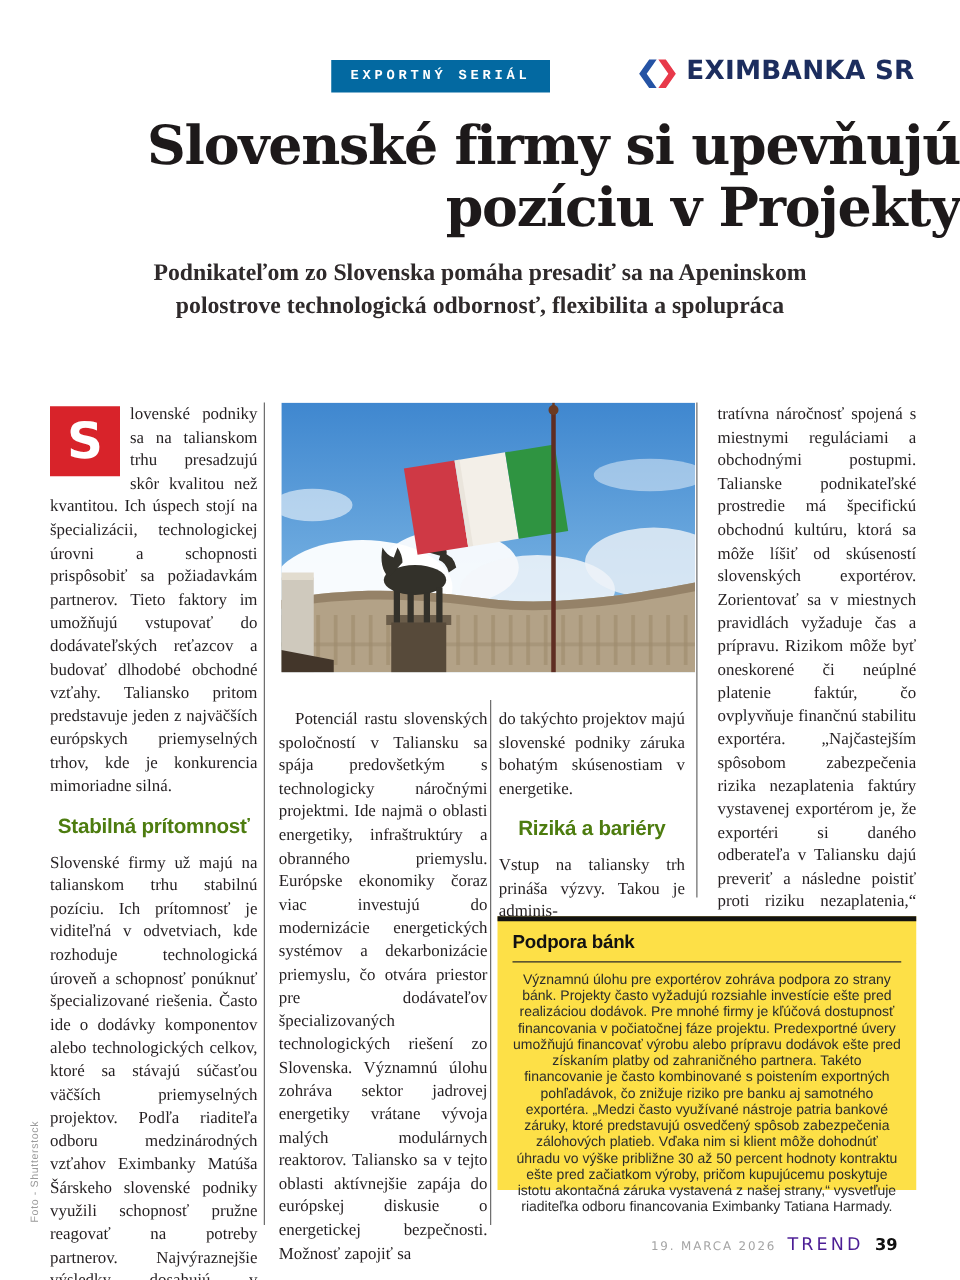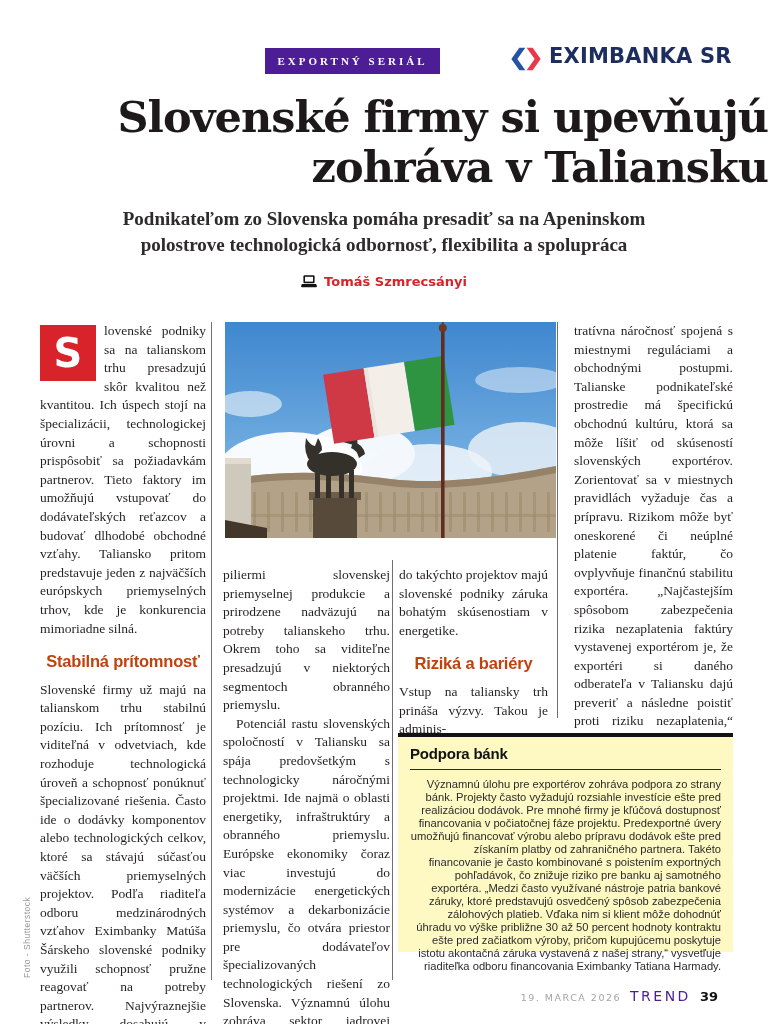--- a/index.html
+++ b/index.html
@@ -1,21 +1,21 @@
 <!DOCTYPE html>
 <html lang="sk"><head>
 <meta charset="utf-8">
 <style>
   html,body{margin:0;padding:0;background:#fff;}
   .page{position:relative;width:768px;height:1024px;background:#ffffff;overflow:hidden;
         font-family:"Liberation Serif",serif;color:#241f21;}
 
   
   .series-banner{position:absolute;left:265px;top:48px;width:175px;height:26px;
-    background:#4c1d95;color:#ffffff;font-family:Liberation Serif, serif;
+    background:#0369a1;color:#ffffff;font-family:Liberation Mono, monospace;
     font-size:11px;font-weight:bold;letter-spacing:3px;text-align:center;line-height:26px;}
   .brand{position:absolute;left:510px;top:44px;height:34px;display:flex;gap:7px;}
   .brand-name{font-family:"DejaVu Sans",sans-serif;font-weight:bold;font-size:21px;
     color:#1c2d5e;letter-spacing:0.2px;}
 
   
   .headline{position:absolute;left:0;top:92px;width:768px;text-align:right;
     font-family:"DejaVu Serif",serif;font-weight:bold;color:#1d191a;
     font-size:43px;line-height:50px;letter-spacing:-1px;margin:0;}
   .headline span{display:block;}
@@ -34,38 +34,38 @@
   .col p{margin:0;}
   .indent{text-indent:13px;}
   .col-1{left:40px;top:322px;width:166px;height:662px;}
   .col-2{left:223px;top:566px;width:167px;height:418px;}
   .col-3{left:399px;top:566px;width:149px;height:160px;}
   .col-4{left:574px;top:322px;width:159px;height:400px;}
   .dropcap{float:left;width:56px;height:56px;background:#d8232a;color:#ffffff;
     font-family:"DejaVu Sans",sans-serif;font-weight:bold;font-size:40px;line-height:56px;
     text-align:center;margin:3px 8px 12px 0;}
   .sec-head{font-family:"Liberation Sans",sans-serif;font-weight:bold;font-size:16.5px;
-    letter-spacing:-0.2px;text-align:center;color:#c2410c;margin:14px 0 10px 0;}
+    letter-spacing:-0.2px;text-align:center;color:#4d7c0f;margin:14px 0 10px 0;}
   .endmark{display:inline-block;width:12px;height:12px;background:#121212;color:#fff;
     border-radius:50%;font-family:"DejaVu Sans",sans-serif;font-weight:bold;font-size:8px;
     line-height:12px;text-align:center;margin-left:4px;vertical-align:-1px;}
 
   
   .vrule{position:absolute;width:1px;background:#6f6f6f;}
   .rule-a{left:211px;top:322px;height:658px;}
   .rule-b{left:392px;top:560px;height:420px;}
   .rule-c{left:557px;top:322px;height:396px;}
 
   
   .infobox{position:absolute;left:398px;top:733px;width:335px;height:219px;
-    background:#fef9c3;border-top:4px solid #121212;box-sizing:border-box;
+    background:#fde047;border-top:4px solid #121212;box-sizing:border-box;
     padding:8px 12px 12px 12px;font-family:"Liberation Sans",sans-serif;}
   .infobox-title{margin:0 0 7px 0;font-size:15px;font-weight:bold;color:#121212;letter-spacing:-0.2px;}
   .infobox-divider{height:1px;background:#2a2a2a;margin:0 0 8px 0;}
-  .infobox-body{margin:0;font-size:11.2px;line-height:13px;color:#2b2b2b;text-align:right;}
+  .infobox-body{margin:0;font-size:11.2px;line-height:13px;color:#2b2b2b;text-align:center;}
 
   
   .photo-credit{position:absolute;left:22px;top:978px;width:110px;
     transform:rotate(-90deg);transform-origin:0 0;
     font-family:"Liberation Sans",sans-serif;font-size:8.5px;color:#9a9a9a;letter-spacing:0.5px;}
   .footer{position:absolute;top:988px;right:50px;display:flex;align-items:baseline;gap:9px;
     font-family:"DejaVu Sans",sans-serif;}
   .footer-date{font-size:9.5px;color:#a4a4a4;letter-spacing:1.5px;}
   .footer-brand{font-size:14px;font-weight:normal;color:#4c1d95;letter-spacing:2.5px;}
   .footer-page{font-size:13px;font-weight:bold;color:#111;}
@@ -80,32 +80,24 @@
   <div class="brand">
     <svg width="32" height="30" viewBox="0 0 48 34">
       <polygon points="14,0 23,0 11,17 23,34 14,34 2,17" fill="#2553a4"></polygon>
       <polygon points="25,0 34,0 46,17 34,34 25,34 37,17" fill="#e8394a"></polygon>
     </svg>
     <span class="brand-name">EXIMBANKA SR</span>
   </div>
 
   <h1 class="headline">
     <span>Slovenské firmy si upevňujú</span>
-    <span>zohráva v Taliansku</span>
+    <span>pozíciu v Projekty</span>
   </h1>
   <div class="subheadline">Podnikateľom zo Slovenska pomáha presadiť sa na Apeninskom polostrove technologická odbornosť, flexibilita a spolupráca</div>
 
-  <div class="byline">
-    <svg width="16" height="14" viewBox="0 0 20 17">
-      <rect x="3" y="0" width="14" height="10" rx="1.5" fill="#121212"></rect>
-      <rect x="5" y="2" width="10" height="6" fill="#ffffff"></rect>
-      <path d="M1,11 L19,11 L20,14 Q20,15 18.5,15 L1.5,15 Q0,15 0,14 Z" fill="#121212"></path>
-    </svg>
-    <span class="author">Tomáš Szmrecsányi</span>
-  </div>
 
   <div class="photo">
     <svg width="331" height="216" viewBox="0 0 331 216" preserveAspectRatio="none">
       <defs>
         <linearGradient id="sky" x1="0" y1="0" x2="0" y2="1">
           <stop offset="0" stop-color="#3f87cf"></stop>
           <stop offset="1" stop-color="#8ec3ea"></stop>
         </linearGradient>
         <pattern id="colonnade-cols" width="14" height="40" patternUnits="userSpaceOnUse">
           <rect x="0" y="0" width="3" height="40" fill="#86724f"></rect>
@@ -158,21 +150,20 @@
   <div class="vrule rule-b"></div>
   <div class="vrule rule-c"></div>
 
   <div class="col col-1">
     <p><span class="dropcap">S</span><span>lovenské podniky sa na talianskom trhu presadzujú skôr kvalitou než kvantitou. Ich úspech stojí na špecializácii, technologickej úrovni a schopnosti prispôsobiť sa požiadavkám partnerov. Tieto faktory im umožňujú vstupovať do dodávateľských reťazcov a budovať dlhodobé obchodné vzťahy. Taliansko pritom predstavuje jeden z najväčších európskych priemyselných trhov, kde je konkurencia mimoriadne silná.</span></p>
     <h3 class="sec-head">Stabilná prítomnosť</h3>
     <p>Slovenské firmy už majú na talianskom trhu stabilnú pozíciu. Ich prítomnosť je viditeľná v odvetviach, kde rozhoduje technologická úroveň a schopnosť ponúknuť špecializované riešenia. Často ide o dodávky komponentov alebo technologických celkov, ktoré sa stávajú súčasťou väčších priemyselných projektov. Podľa riaditeľa odboru medzinárodných vzťahov Eximbanky Matúša Šárskeho slovenské podniky využili schopnosť pružne reagovať na potreby partnerov. Najvýraznejšie výsledky dosahujú v automobilovom priemysle a jeho subdodávateľských reťazcoch. Významnú úlohu zohráva i strojárstvo, elektrotechnika a energetické technológie. Tieto odvetvia sú tradičnými</p>
   </div>
 
   <div class="col col-2">
-    <p>piliermi slovenskej priemyselnej produkcie a prirodzene nadväzujú na potreby talianskeho trhu. Okrem toho sa viditeľne presadzujú v niektorých segmentoch obranného priemyslu.</p>
     <p class="indent">Potenciál rastu slovenských spoločností v Taliansku sa spája predovšetkým s technologicky náročnými projektmi. Ide najmä o oblasti energetiky, infraštruktúry a obranného priemyslu. Európske ekonomiky čoraz viac investujú do modernizácie energetických systémov a dekarbonizácie priemyslu, čo otvára priestor pre dodávateľov špecializovaných technologických riešení zo Slovenska. Významnú úlohu zohráva sektor jadrovej energetiky vrátane vývoja malých modulárnych reaktorov. Taliansko sa v tejto oblasti aktívnejšie zapája do európskej diskusie o energetickej bezpečnosti. Možnosť zapojiť sa</p>
   </div>
 
   <div class="col col-3">
     <p>do takýchto projektov majú slovenské podniky záruka bohatým skúsenostiam v energetike.</p>
     <h3 class="sec-head">Riziká a bariéry</h3>
     <p>Vstup na taliansky trh prináša výzvy. Takou je adminis-</p>
   </div>
 
   <div class="col col-4">

